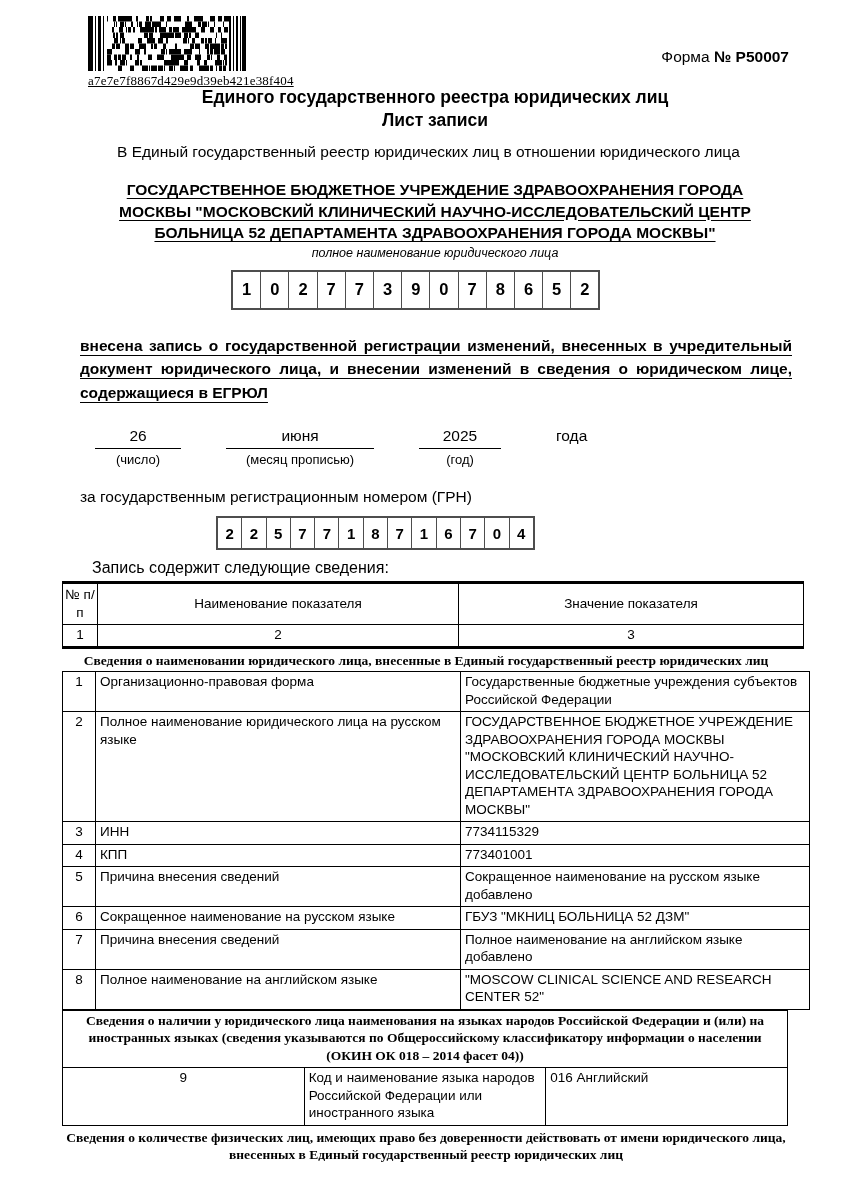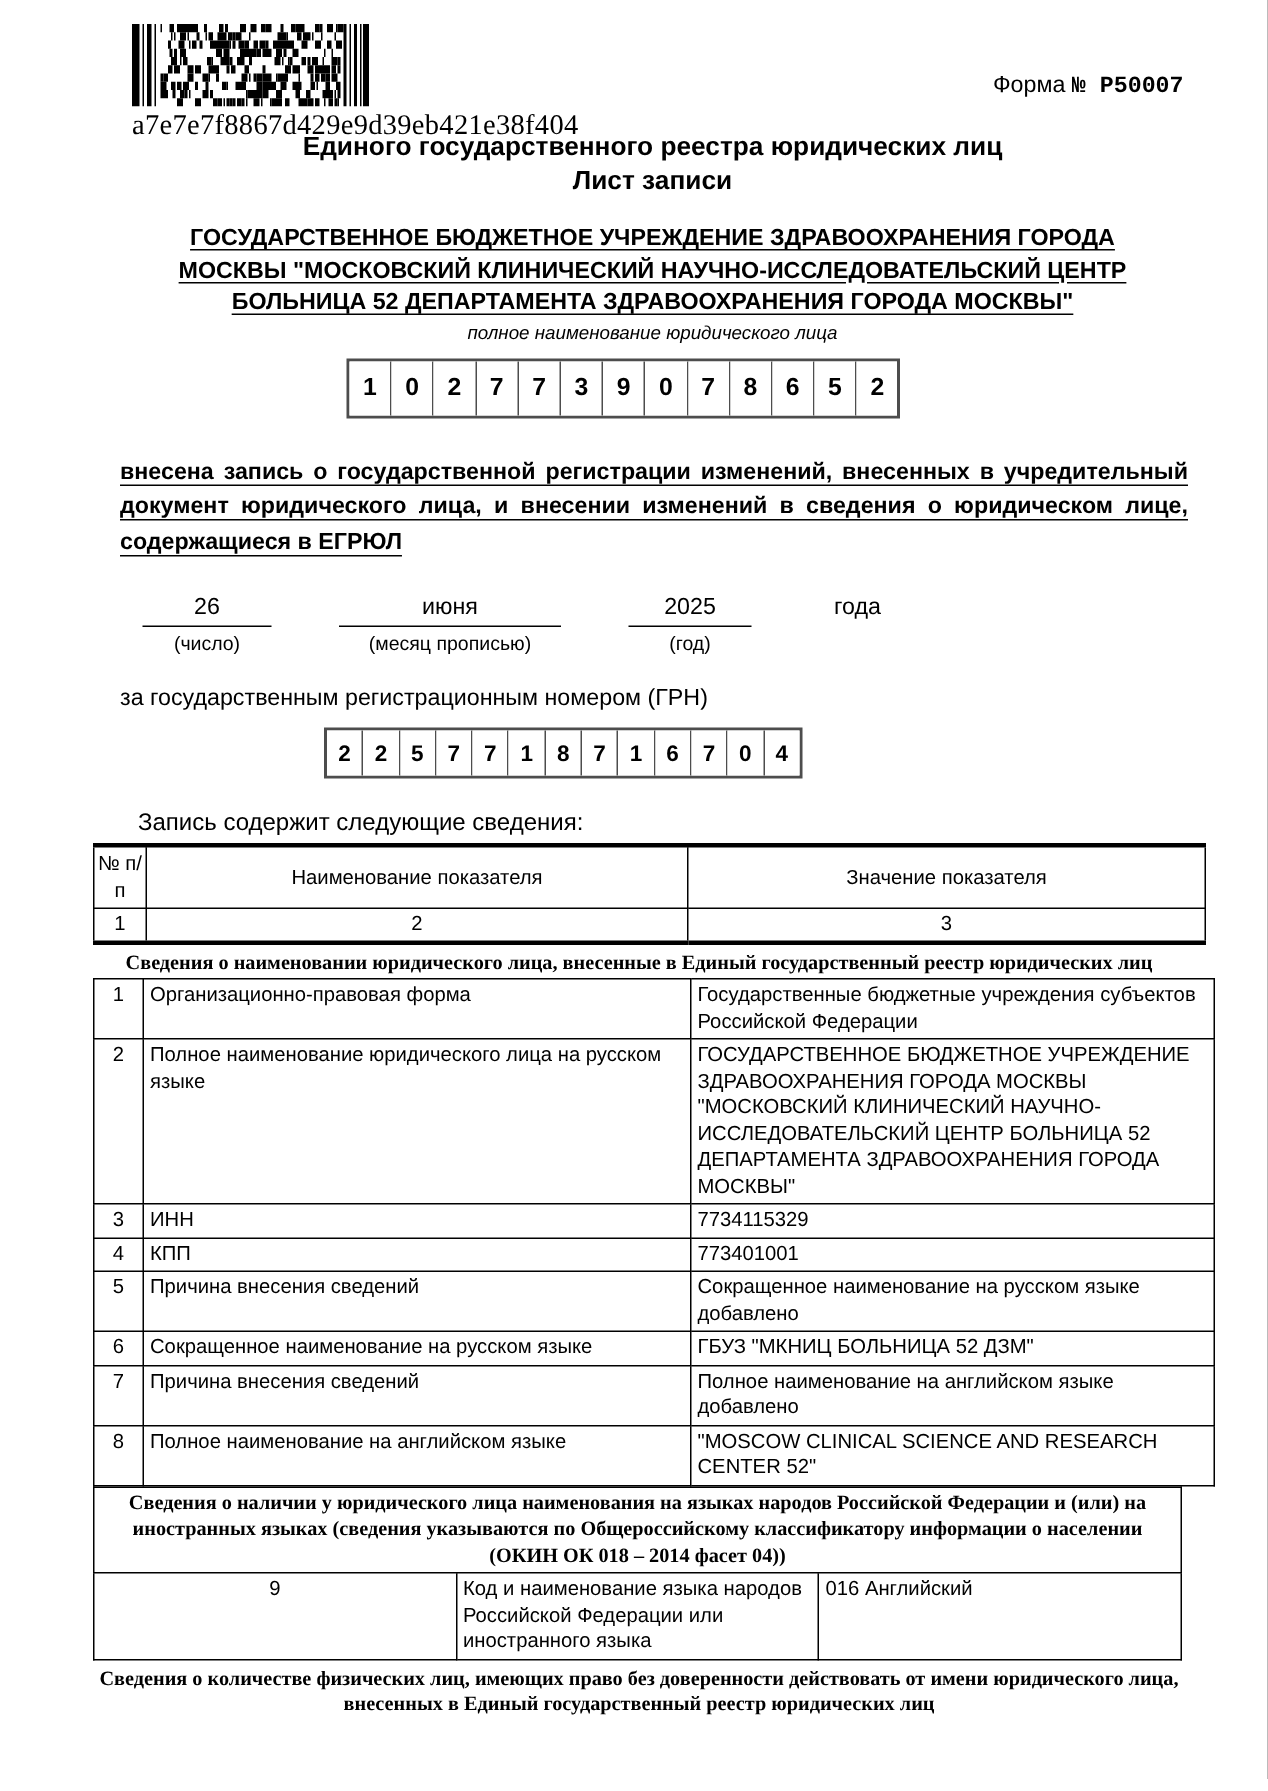--- a/index.html
+++ b/index.html
@@ -5,26 +5,26 @@
   html,body{margin:0;padding:0;background:#888;}
   .page{
     width:845px;height:1194px;position:relative;background:#ffffff;
     font-family:"Liberation Sans", sans-serif;color:#000;overflow:hidden;
     margin:0 auto;
   }
   
   .barcode-wrap{position:absolute;top:16px;left:88px;width:170px;}
   .barcode-svg{display:block;width:158px;height:55px;}
   .barcode-caption{
-    font-family:"Liberation Serif", serif;font-size:19px;margin-top:2px;letter-spacing:.2px;
+    font-family:"Liberation Serif", serif;font-size:13px;margin-top:2px;letter-spacing:.2px;text-decoration:underline;
   }
   .form-no{
     position:absolute;top:48px;right:56px;font-size:15.5px;
   }
-  .form-no b{font-weight:bold;font-family:Liberation Mono, monospace;}
+  .form-no b{font-weight:bold;}
   
   .flow{position:absolute;top:86px;left:80px;width:710px;}
   .title{font-size:17.5px;font-weight:bold;text-align:center;line-height:22.5px;}
   .intro{font-size:15.5px;line-height:20px;margin-top:11px;text-indent:37px;}
   .entity-name{
     margin:17px auto 0;max-width:648px;font-size:15.5px;font-weight:bold;text-align:center;
     line-height:21.5px;text-decoration:underline;text-underline-offset:3px;
   }
   .entity-caption{font-style:italic;font-size:12.5px;text-align:center;margin-top:2px;}
   .plain-label{font-size:15.5px;margin-top:4px;}
@@ -44,21 +44,21 @@
   }
   .date-block{display:flex;margin-top:23px;margin-left:15px;font-size:15.5px;gap:22px;}
   .dcol{text-align:center;margin-right:23px;}
   .dval{border-bottom:1.5px solid #000;padding:0 6px 3px;}
   .dcol-day .dval{min-width:74px;}
   .dcol-month .dval{min-width:136px;}
   .dcol-year .dval{min-width:70px;}
   .dlabel{font-size:13px;padding-top:3px;}
   .dsuffix{margin-left:10px;}
   .grn-label{margin-top:21px;font-size:15.5px;}
-  .table-caption{margin-top:21px;margin-left:12px;font-size:16px;}
+  .table-caption{margin-top:9px;margin-left:12px;font-size:16px;}
   
   .t{
     border-collapse:collapse;table-layout:fixed;width:726px;margin-left:-18px;
     font-size:13.5px;line-height:17.5px;padding-left:47px;
   }
   .t td{border:1.5px solid #000;padding:1px 4px 3px;vertical-align:top;word-wrap:break-word;}
   .t .c1{width:30px;text-align:center;padding:1px 1px 3px;}
   .t .c2{width:356px;}
   .t .c3{width:340px;}
   .head-table{margin-top:4px;border-top:3px solid #000;}
@@ -326,20 +326,21 @@
 
   <div class="form-no"><span>Форма</span> <b>№ Р50007</b></div>
 
   <div class="flow">
 
     <div class="title">
       <div>Единого государственного реестра юридических лиц</div>
       <div>Лист записи</div>
     </div>
 
+    <div class="intro">В Единый государственный реестр юридических лиц в отношении юридического лица</div>
 
     <div class="entity-name">ГОСУДАРСТВЕННОЕ БЮДЖЕТНОЕ УЧРЕЖДЕНИЕ ЗДРАВООХРАНЕНИЯ ГОРОДА МОСКВЫ "МОСКОВСКИЙ КЛИНИЧЕСКИЙ НАУЧНО-ИССЛЕДОВАТЕЛЬСКИЙ ЦЕНТР БОЛЬНИЦА 52 ДЕПАРТАМЕНТА ЗДРАВООХРАНЕНИЯ ГОРОДА МОСКВЫ"</div>
     <div class="entity-caption">полное наименование юридического лица</div>
 
 
     <div class="digit-row ogrn-row">
       <div class="digit-cell">1</div>
       <div class="digit-cell">0</div>
       <div class="digit-cell">2</div>
       <div class="digit-cell">7</div>

